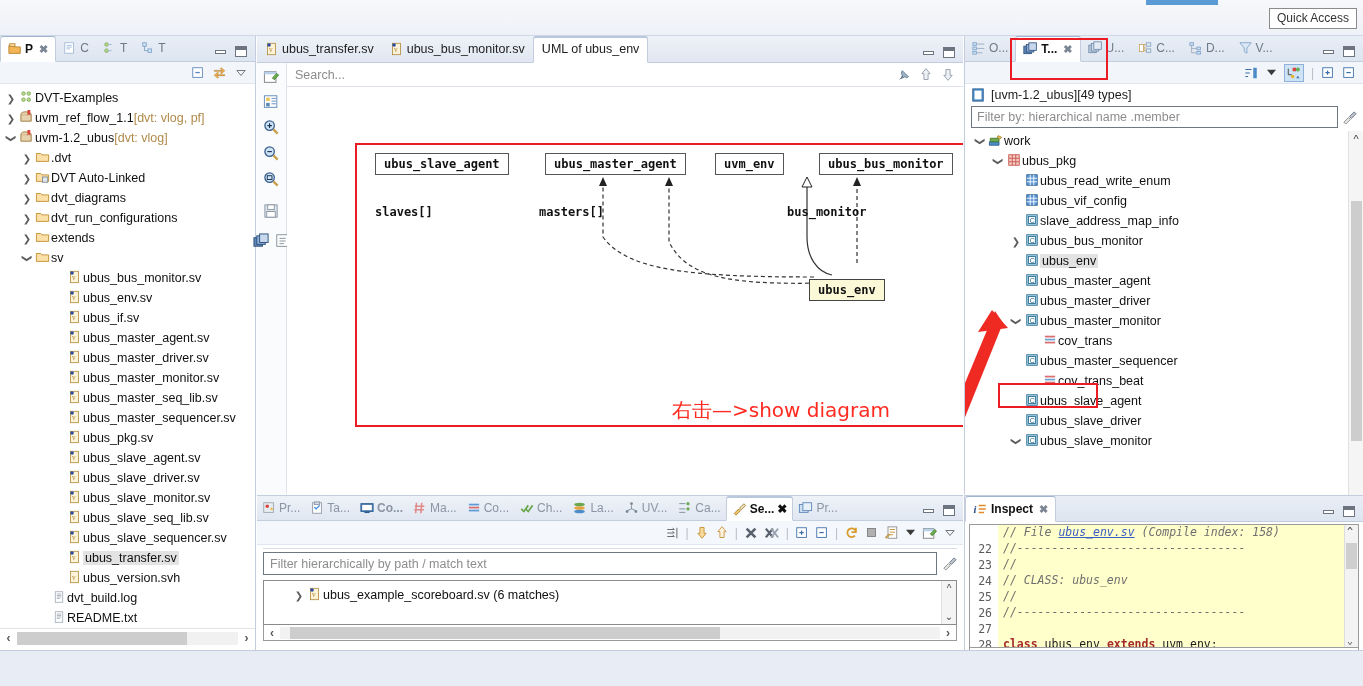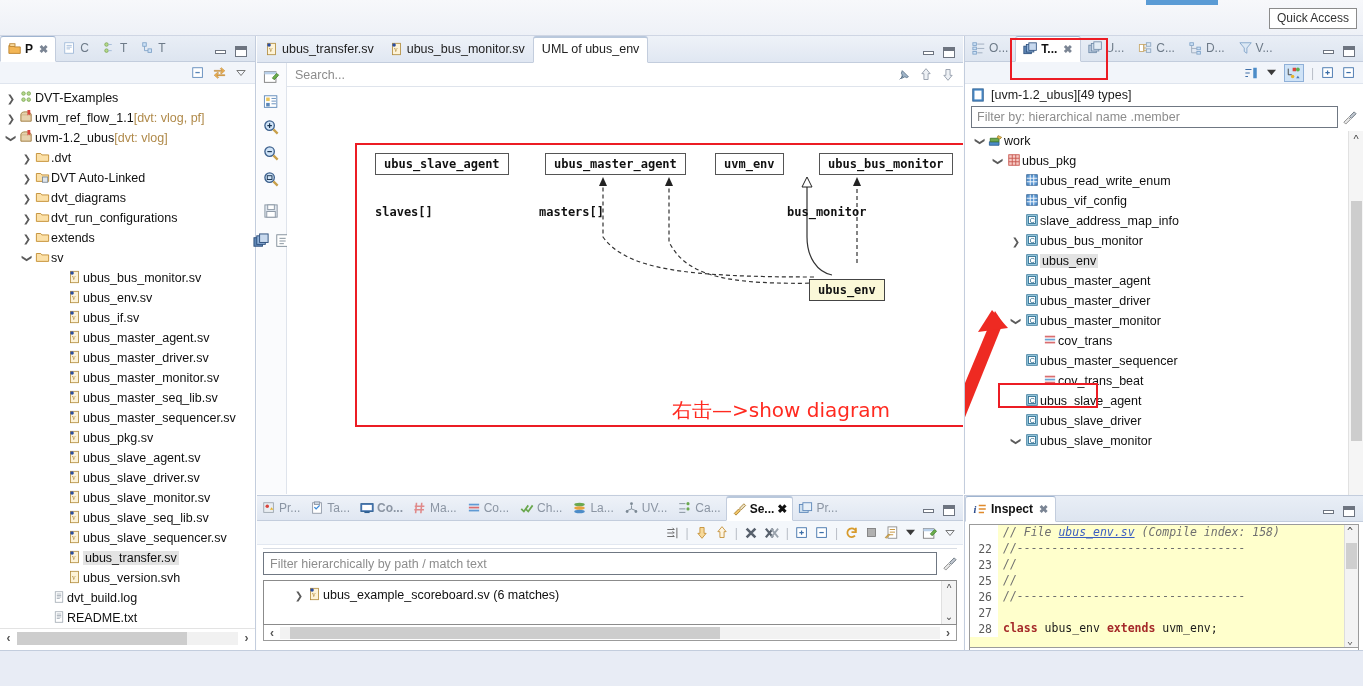--- a/index.html
+++ b/index.html
@@ -1173,20 +1173,24 @@
       <div id="code-lines">
           <div class="cline">
             <div class="cln">22</div>
             <div class="ctx cm">//---------------------------------</div>
           </div>
           <div class="cline">
             <div class="cln">23</div>
             <div class="ctx cm">//</div>
           </div>
           <div class="cline">
+            <div class="cln">24</div>
+            <div class="ctx cm">// CLASS: ubus_env</div>
+          </div>
+          <div class="cline">
             <div class="cln">25</div>
             <div class="ctx cm">//</div>
           </div>
           <div class="cline">
             <div class="cln">26</div>
             <div class="ctx cm">//---------------------------------</div>
           </div>
           <div class="cline">
             <div class="cln">27</div>
             <div class="ctx"></div>

